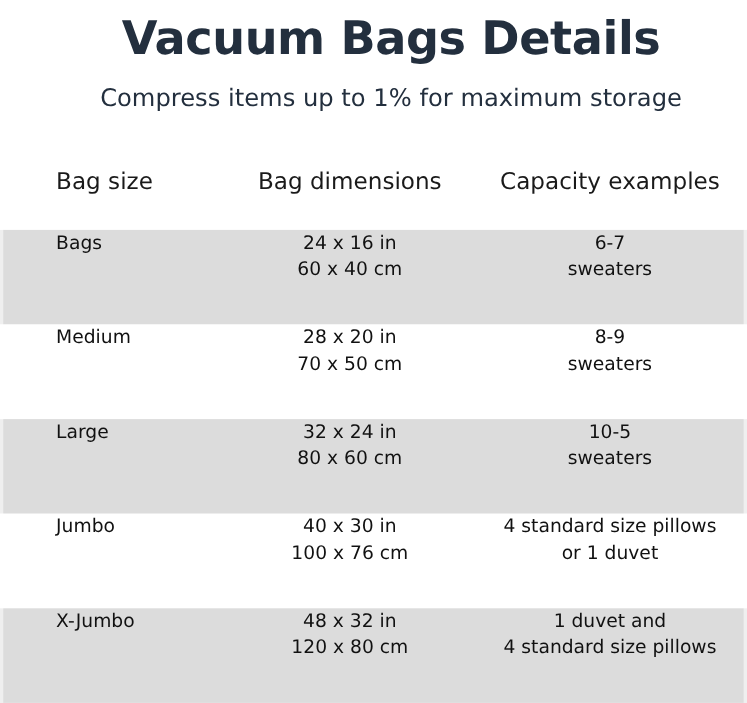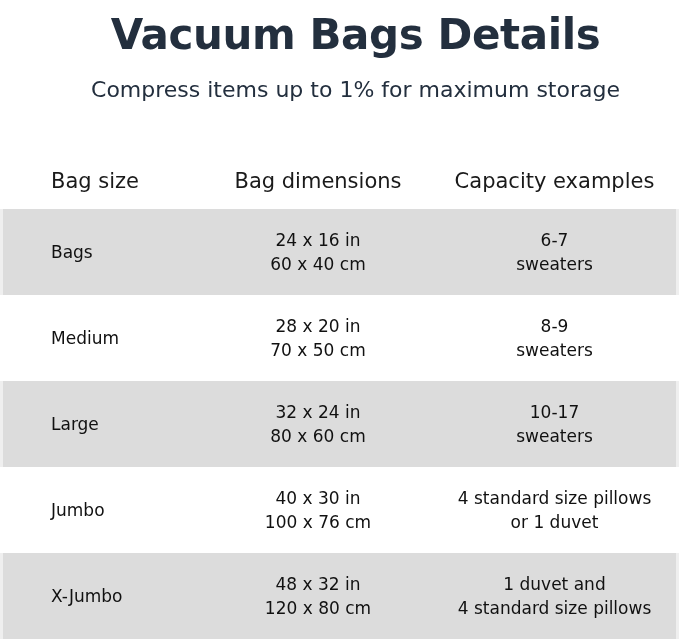--- a/index.html
+++ b/index.html
@@ -53,21 +53,20 @@
   .spec-table {
     position: absolute;
     top: 152px;
     left: 0;
     width: 679px;
   }
   .table-row {
     display: flex;
     width: 679px;
     height: 86px;
-    align-items: center;
     box-sizing: border-box;
   }
   .table-row.header-row {
     height: 57px;
     background: #ffffff;
   }
   .table-row.shaded {
     background: #dcdcdc;
   }
   .table-row.plain {
@@ -161,21 +160,21 @@
       </div>
     </div>
 
     <div class="table-row shaded">
       <div class="cell col-size">Large</div>
       <div class="cell col-dims">
         <span class="cell-line">32 x 24 in</span>
         <span class="cell-line">80 x 60 cm</span>
       </div>
       <div class="cell col-cap">
-        <span class="cell-line">10-17</span>
+        <span class="cell-line">10-5</span>
         <span class="cell-line">sweaters</span>
       </div>
     </div>
 
     <div class="table-row plain">
       <div class="cell col-size">Jumbo</div>
       <div class="cell col-dims">
         <span class="cell-line">40 x 30 in</span>
         <span class="cell-line">100 x 76 cm</span>
       </div>

